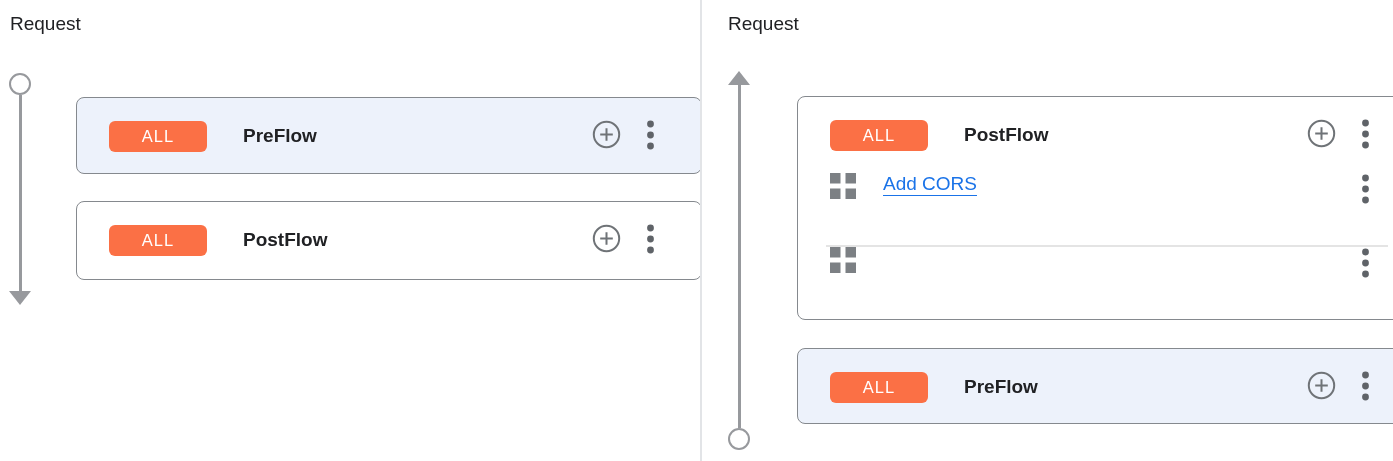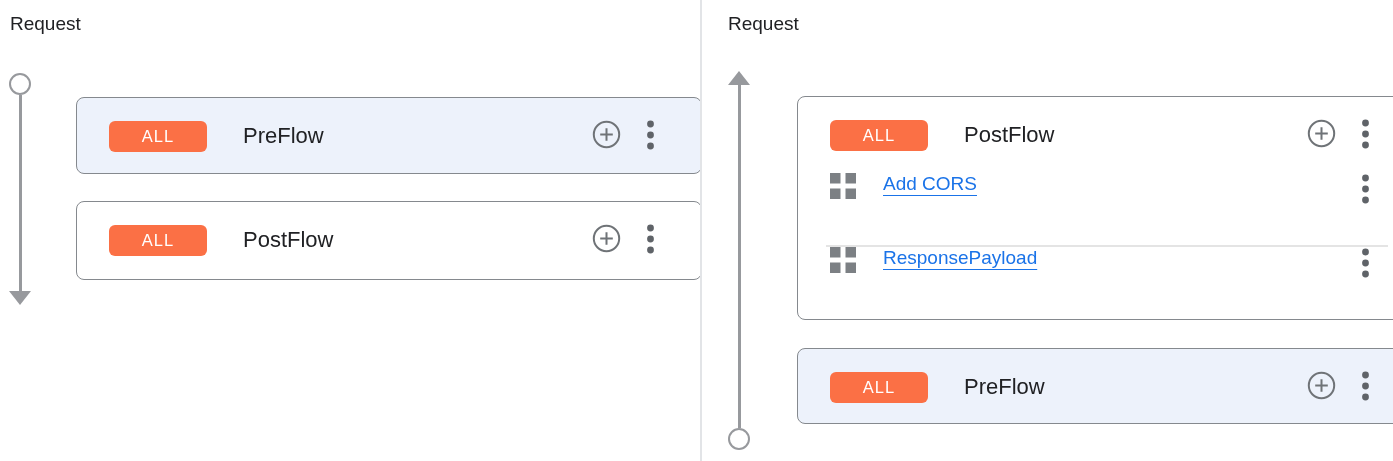--- a/index.html
+++ b/index.html
@@ -35,21 +35,21 @@
     border-left:11px solid transparent;border-right:11px solid transparent;
     border-bottom:14px solid var(--timeline-gray);}
 
   
   .flow-card{position:absolute;border:1px solid var(--card-border);border-radius:8px;
     background:#fff;display:flex;flex-direction:column;margin-left:32px;}
   .flow-card.highlighted{background:var(--card-hi-bg);}
   .flow-header{display:flex;align-items:center;padding:0 46px 0 32px;flex:0 0 76px;}
   .flow-badge{flex:0 0 auto;width:98px;height:31px;border-radius:6px;background:var(--accent-orange);
     color:#fff;font-size:16.5px;letter-spacing:1px;display:flex;align-items:center;justify-content:center;}
-  .flow-name{margin-left:36px;font-size:22px;font-weight:400;color:var(--text-dark);}
+  .flow-name{margin-left:36px;font-size:19px;font-weight:700;color:var(--text-dark);}
   .spacer{flex:1;}
   .icon-btn{display:flex;align-items:center;justify-content:center;background:none;border:none;
     cursor:pointer;padding:0;}
   .kebab-btn{margin-left:25px;}
 
   
   .policy-row{display:flex;align-items:flex-start;padding:0 46px 0 32px;flex:0 0 72px;}
   .policy-link{margin-left:27px;font-size:19px;color:var(--link-blue);
     text-decoration:underline;text-underline-offset:5px;cursor:pointer;}
   .row-divider{height:2px;background:var(--row-divider);margin:0 28px;flex:0 0 auto;}
@@ -176,21 +176,20 @@
 
       <div class="policy-row" style="flex-basis:74px;">
         <span>
           <svg width="26" height="26" viewBox="0 0 26 26" fill="#7c8084">
             <rect x="0" y="0" width="10.5" height="10.5"></rect>
             <rect x="15.5" y="0" width="10.5" height="10.5"></rect>
             <rect x="0" y="15.5" width="10.5" height="10.5"></rect>
             <rect x="15.5" y="15.5" width="10.5" height="10.5"></rect>
           </svg>
         </span>
-        <a class="policy-link">ResponsePayload</a>
         <span class="spacer"></span>
         <button class="icon-btn">
           <span>
             <svg width="9" height="32" viewBox="0 0 9 32" fill="#5f6368">
               <circle cx="4.5" cy="5" r="3.4"></circle>
                 <circle cx="4.5" cy="16" r="3.4"></circle>
                 <circle cx="4.5" cy="27" r="3.4"></circle>
             </svg>
           </span>
         </button>

